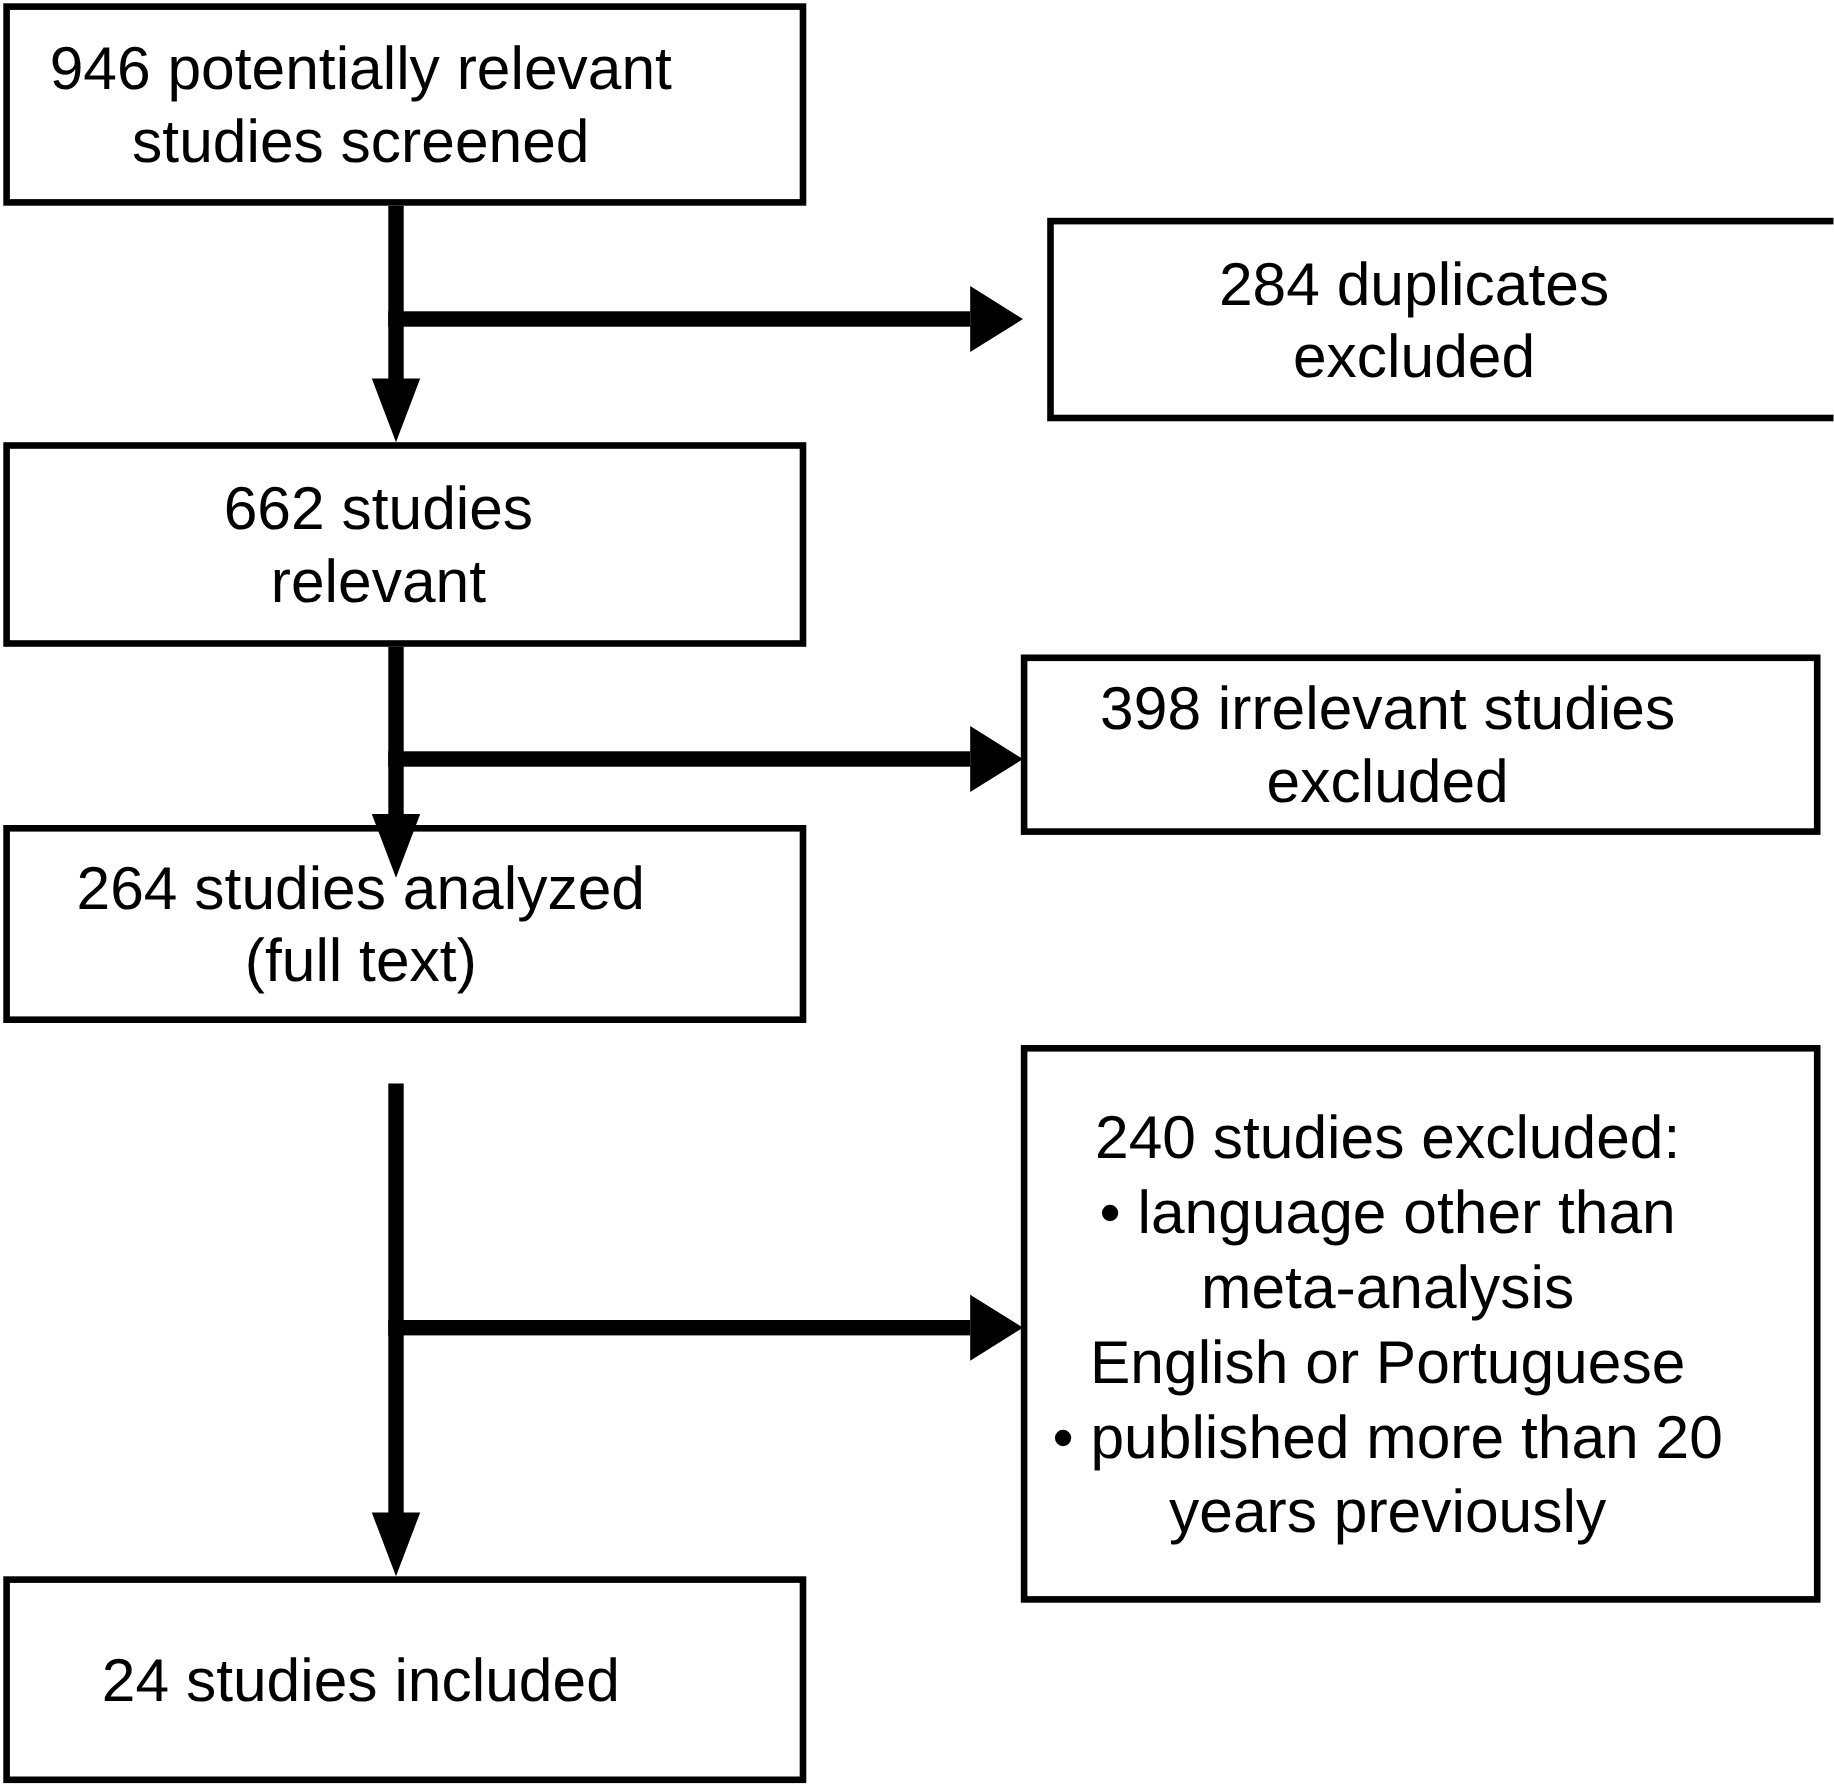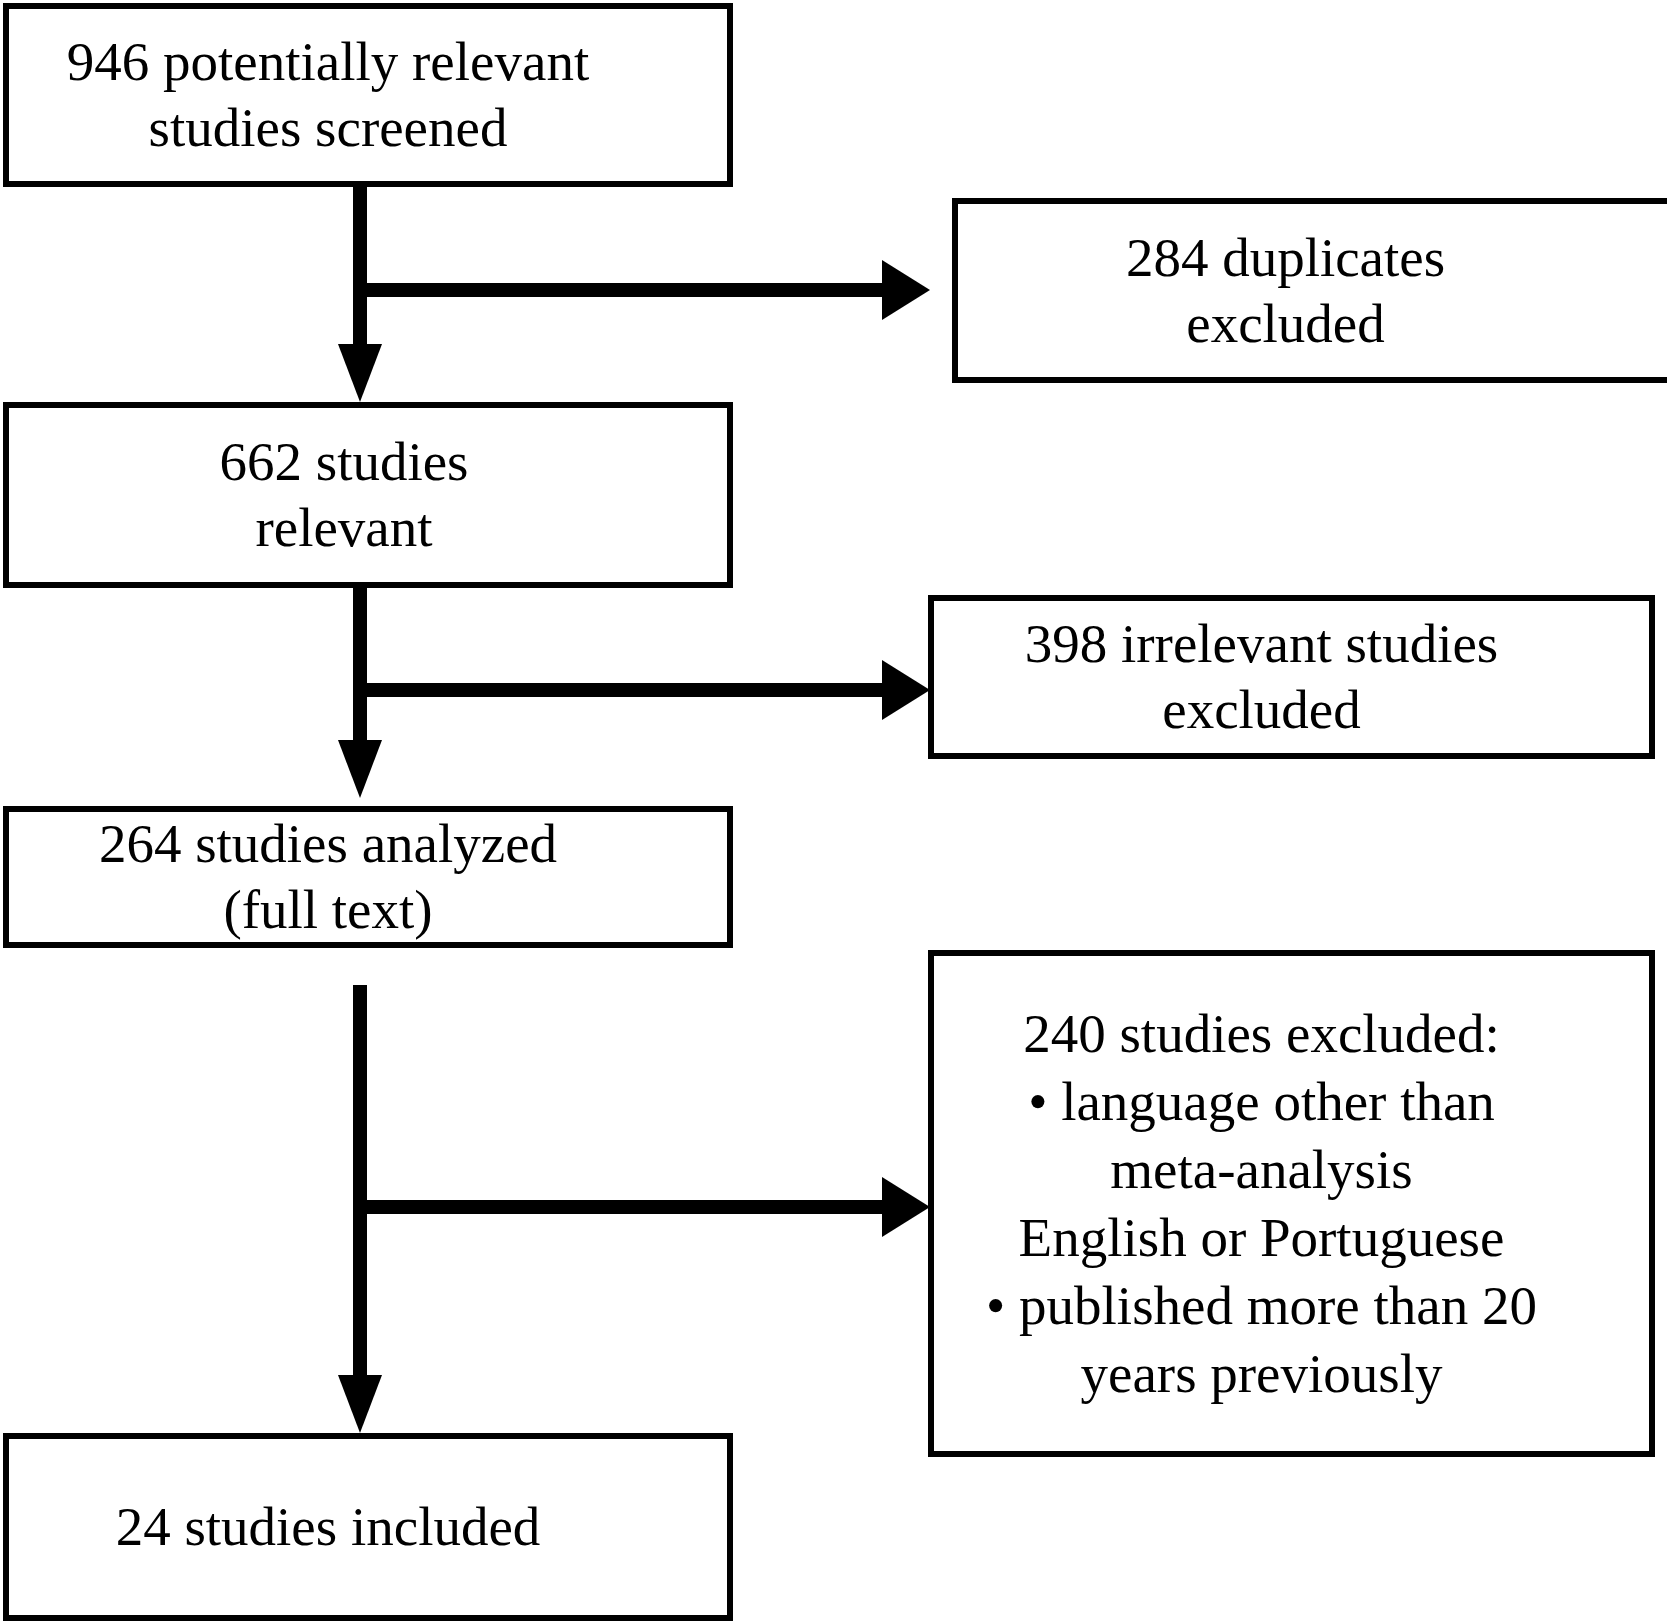--- a/index.html
+++ b/index.html
@@ -5,21 +5,21 @@
   html, body {
     margin: 0;
     padding: 0;
     background: #ffffff;
   }
   #canvas {
     position: relative;
     width: 1667px;
     height: 1624px;
     background: #ffffff;
-    font-family: Liberation Serif, serif;
+    font-family: Liberation Sans, sans-serif;
     color: #000000;
     overflow: hidden;
   }
   .box {
     position: absolute;
     box-sizing: border-box;
     border: 6px solid #000000;
     background: #ffffff;
     display: flex;
     flex-direction: column;
@@ -30,21 +30,21 @@
   }
   .box .line {
     white-space: nowrap;
   }
   
   .box.left-col  { left: 3px;   width: 730px; padding-right: 80px; }
   .box.right-col { left: 928px; width: 727px; padding-right: 60px; }
 
   #box-screened { top: 3px;    height: 184px; }
   #box-assessed { top: 402px;  height: 186px; padding-left: 32px; }
-  #box-analyzed { top: 806px;  height: 142px; }
+  #box-analyzed { top: 750px;  height: 180px; }
   #box-included { top: 1433px; height: 188px; }
 
   #box-duplicates  { top: 198px; height: 185px; margin-left: 24px; }
   #box-irrelevant  { top: 595px; height: 164px; }
   #box-fulltext    { top: 950px; height: 507px; line-height: 68px; }
 
   
   .vstem {
     position: absolute;
     left: 353px;

